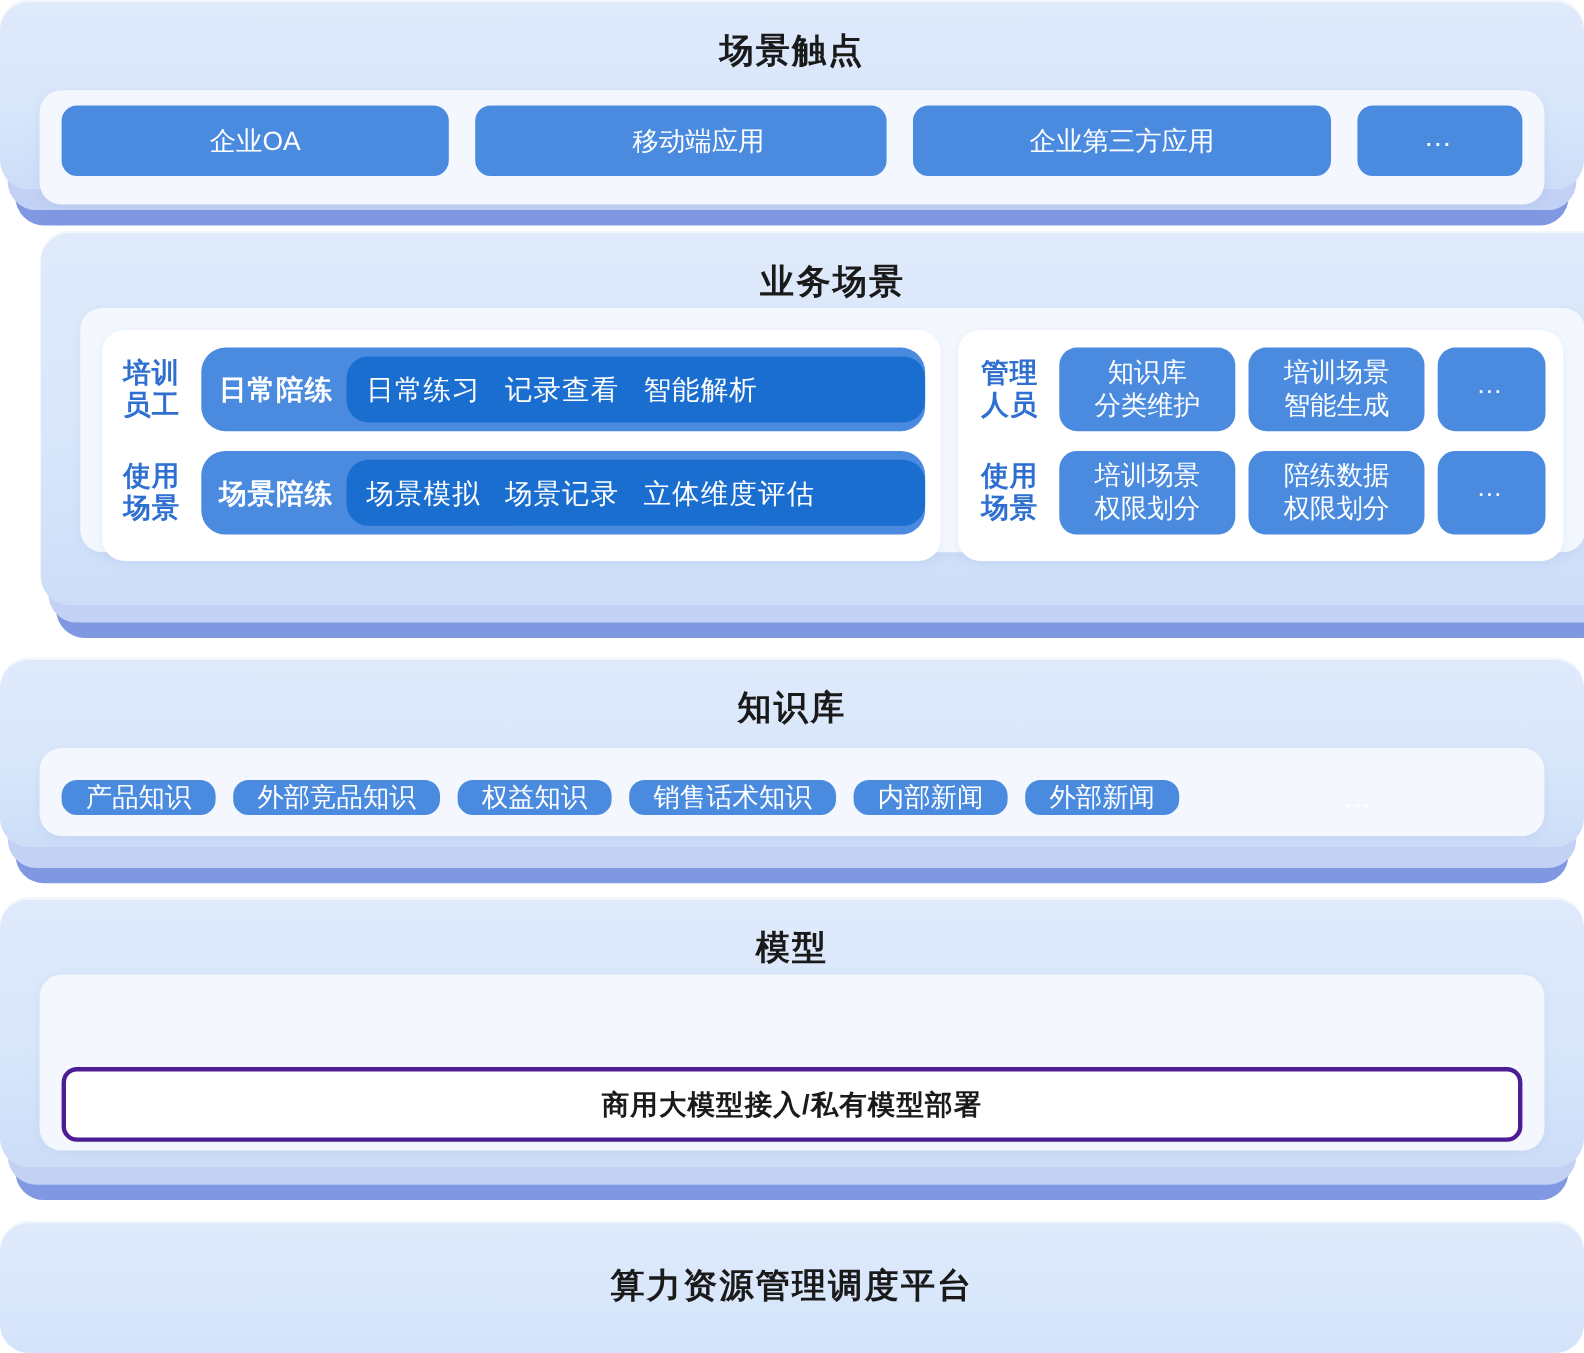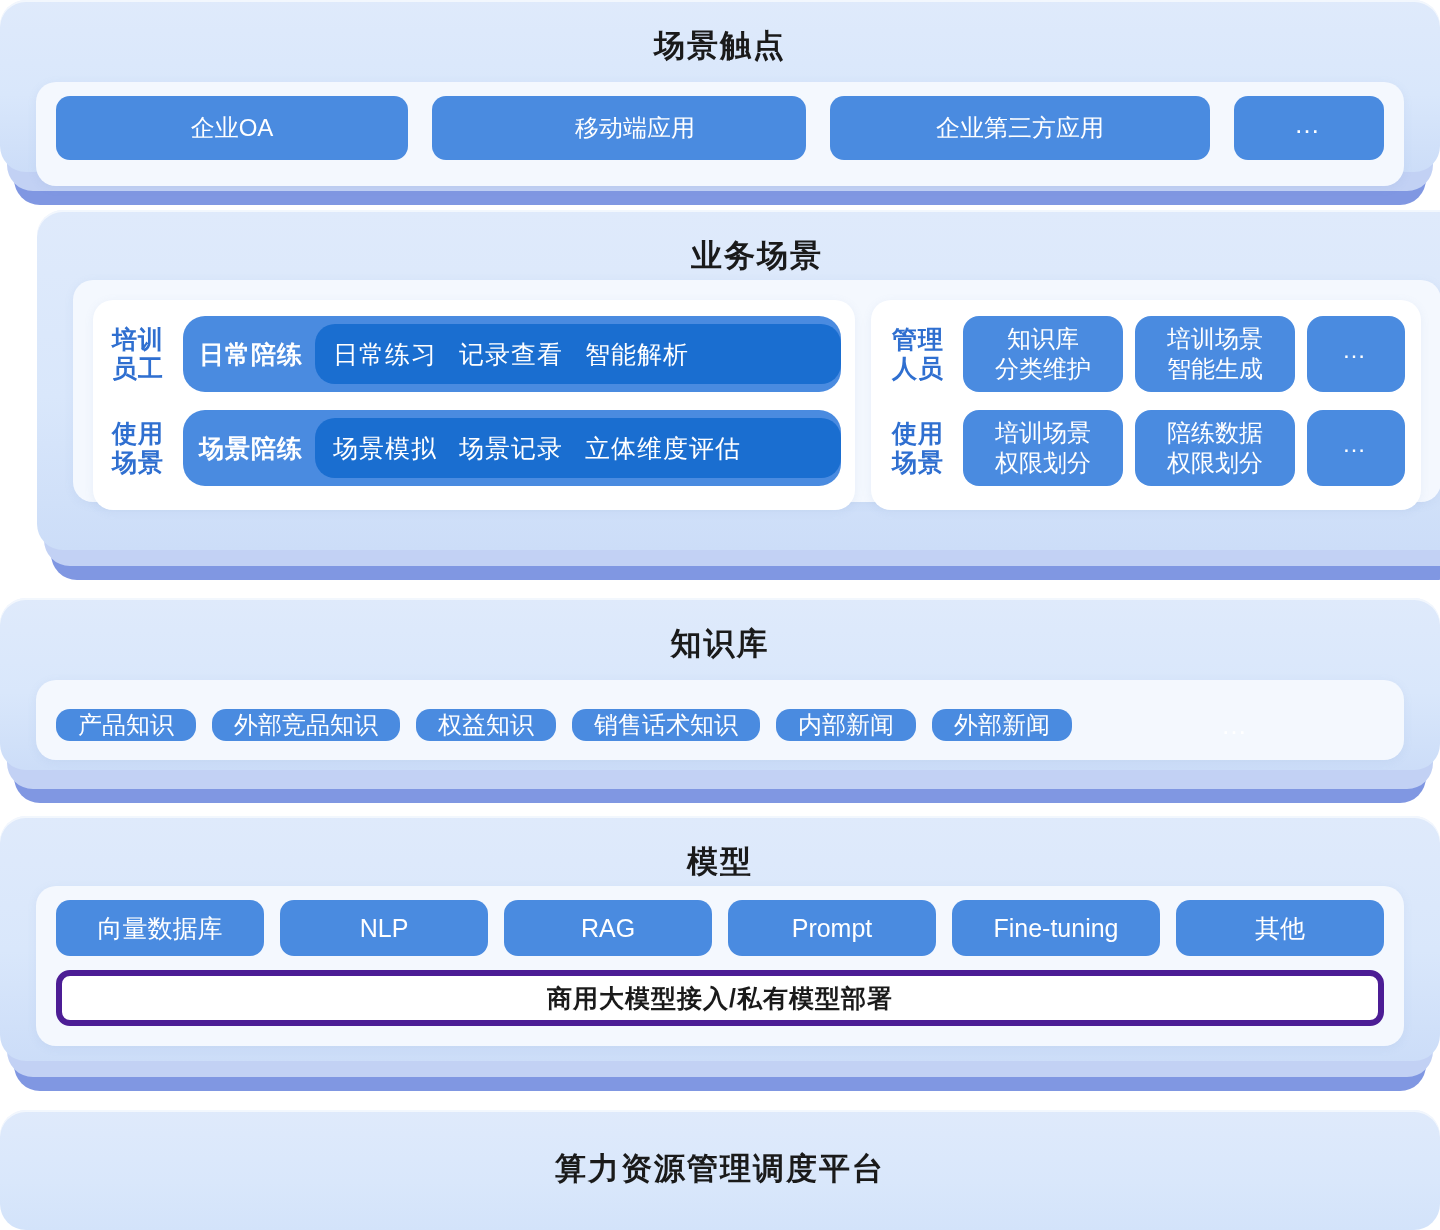--- a/index.html
+++ b/index.html
@@ -139,23 +139,23 @@
   
   #s4{top:816px;height:275px;}
   #s4 .layer-body{height:245px;}
   #s4 .card{left:36px;top:70px;width:1368px;height:160px;}
   #s4 .chips{
     position:absolute;left:20px;top:14px;right:20px;height:56px;
     display:flex;gap:16px;
   }
   #s4 .chips .chip{flex:1 1 0;font-size:25px;}
   #s4 .wide-box{
-    position:absolute;left:20px;top:84px;right:20px;height:56px;
+    position:absolute;left:20px;top:84px;right:20px;height:68px;
     background:#ffffff;
-    border:6px solid #4c1d95;
+    border:4px solid #4c1d95;
     border-radius:14px;
     display:flex;align-items:center;justify-content:center;
     color:#1a1a1a;font-size:25px;font-weight:bold;letter-spacing:1px;
     box-sizing:border-box;
   }
 
   
   #s5{top:1110px;height:120px;}
   #s5 .layer-body{
     height:120px;
@@ -297,28 +297,20 @@
     </div>
   </div>
 
   <div class="layer" id="s4">
     <div class="layer-base"></div>
     <div class="layer-base2"></div>
     <div class="layer-body">
       <div class="layer-title">模型</div>
     </div>
     <div class="card">
-      <div class="chips">
-        <div class="chip">向量数据库</div>
-        <div class="chip">NLP</div>
-        <div class="chip">RAG</div>
-        <div class="chip">Prompt</div>
-        <div class="chip">Fine-tuning</div>
-        <div class="chip">其他</div>
-      </div>
       <div class="wide-box">商用大模型接入/私有模型部署</div>
     </div>
   </div>
 
   <div class="layer" id="s5">
     <div class="layer-body">
       <div class="layer-title">算力资源管理调度平台</div>
     </div>
   </div>
 

